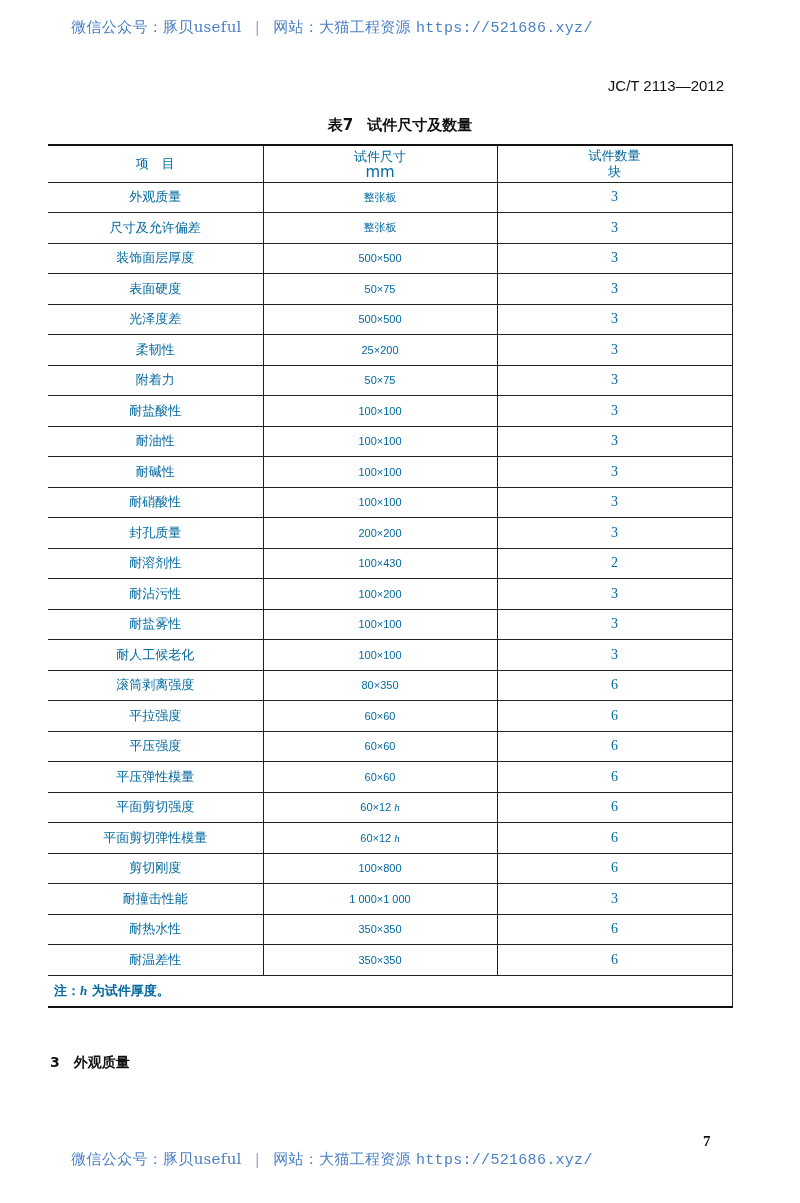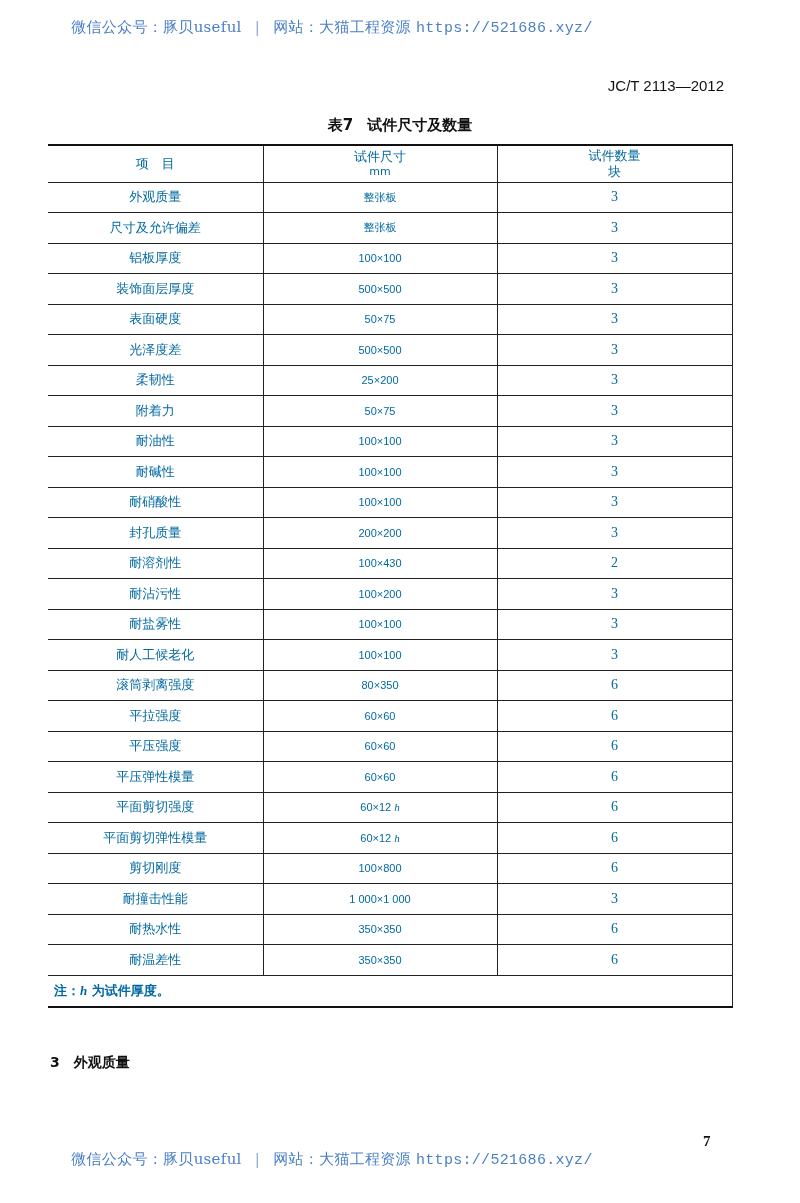--- a/index.html
+++ b/index.html
@@ -39,21 +39,21 @@
   table.spec col.c3 { width:235px; }
   table.spec th, table.spec td {
     border-top:1.5px solid #222; border-bottom:1.5px solid #222;
     text-align:center; vertical-align:middle; padding:0; font-weight:normal;
   }
   table.spec th + th, table.spec td + td { border-left:1.5px solid #222; }
   table.spec tr > *:last-child { border-right:1.5px solid #222; }
   table.spec tr > *:first-child { border-left:none; }
   table.spec thead tr { height:37px; }
   table.spec thead th { line-height:17px; font-size:13px; }
-  table.spec thead .unit { font-size:11px; display:block; line-height:14px; }
+  table.spec thead .unit { font-size:15px; display:block; line-height:14px; }
   table.spec thead .unit-cn { font-size:13px; display:block; line-height:16px; }
   table.spec thead tr th { border-top:2px solid #111; }
   table.spec tbody tr { height:30.5px; }
   table.spec td.num { font-family: "Liberation Serif", "DejaVu Serif", serif; font-size:14px; }
   table.spec td.size { font-family: "Liberation Sans", "DejaVu Sans", sans-serif; font-size:11px; }
   table.spec tr.note td {
     text-align:left; padding-left:6px; height:30px; font-weight:bold; font-size:13px;
     border-bottom:2px solid #111; border-right:1.5px solid #222;margin-top:14px;
   }
   .italic-h { font-style:italic; font-family: "Liberation Serif", serif; }
@@ -108,25 +108,20 @@
         <td>外观质量</td>
         <td class="size">整张板</td>
         <td class="num">3</td>
       </tr>
       <tr>
         <td>尺寸及允许偏差</td>
         <td class="size">整张板</td>
         <td class="num">3</td>
       </tr>
       <tr>
-        <td>铝板厚度</td>
-        <td class="size">100×100</td>
-        <td class="num">3</td>
-      </tr>
-      <tr>
         <td>装饰面层厚度</td>
         <td class="size">500×500</td>
         <td class="num">3</td>
       </tr>
       <tr>
         <td>表面硬度</td>
         <td class="size">50×75</td>
         <td class="num">3</td>
       </tr>
       <tr>
@@ -135,20 +130,25 @@
         <td class="num">3</td>
       </tr>
       <tr>
         <td>柔韧性</td>
         <td class="size">25×200</td>
         <td class="num">3</td>
       </tr>
       <tr>
         <td>附着力</td>
         <td class="size">50×75</td>
+        <td class="num">3</td>
+      </tr>
+      <tr>
+        <td>耐盐酸性</td>
+        <td class="size">100×100</td>
         <td class="num">3</td>
       </tr>
       <tr>
         <td>耐油性</td>
         <td class="size">100×100</td>
         <td class="num">3</td>
       </tr>
       <tr>
         <td>耐碱性</td>
         <td class="size">100×100</td>

